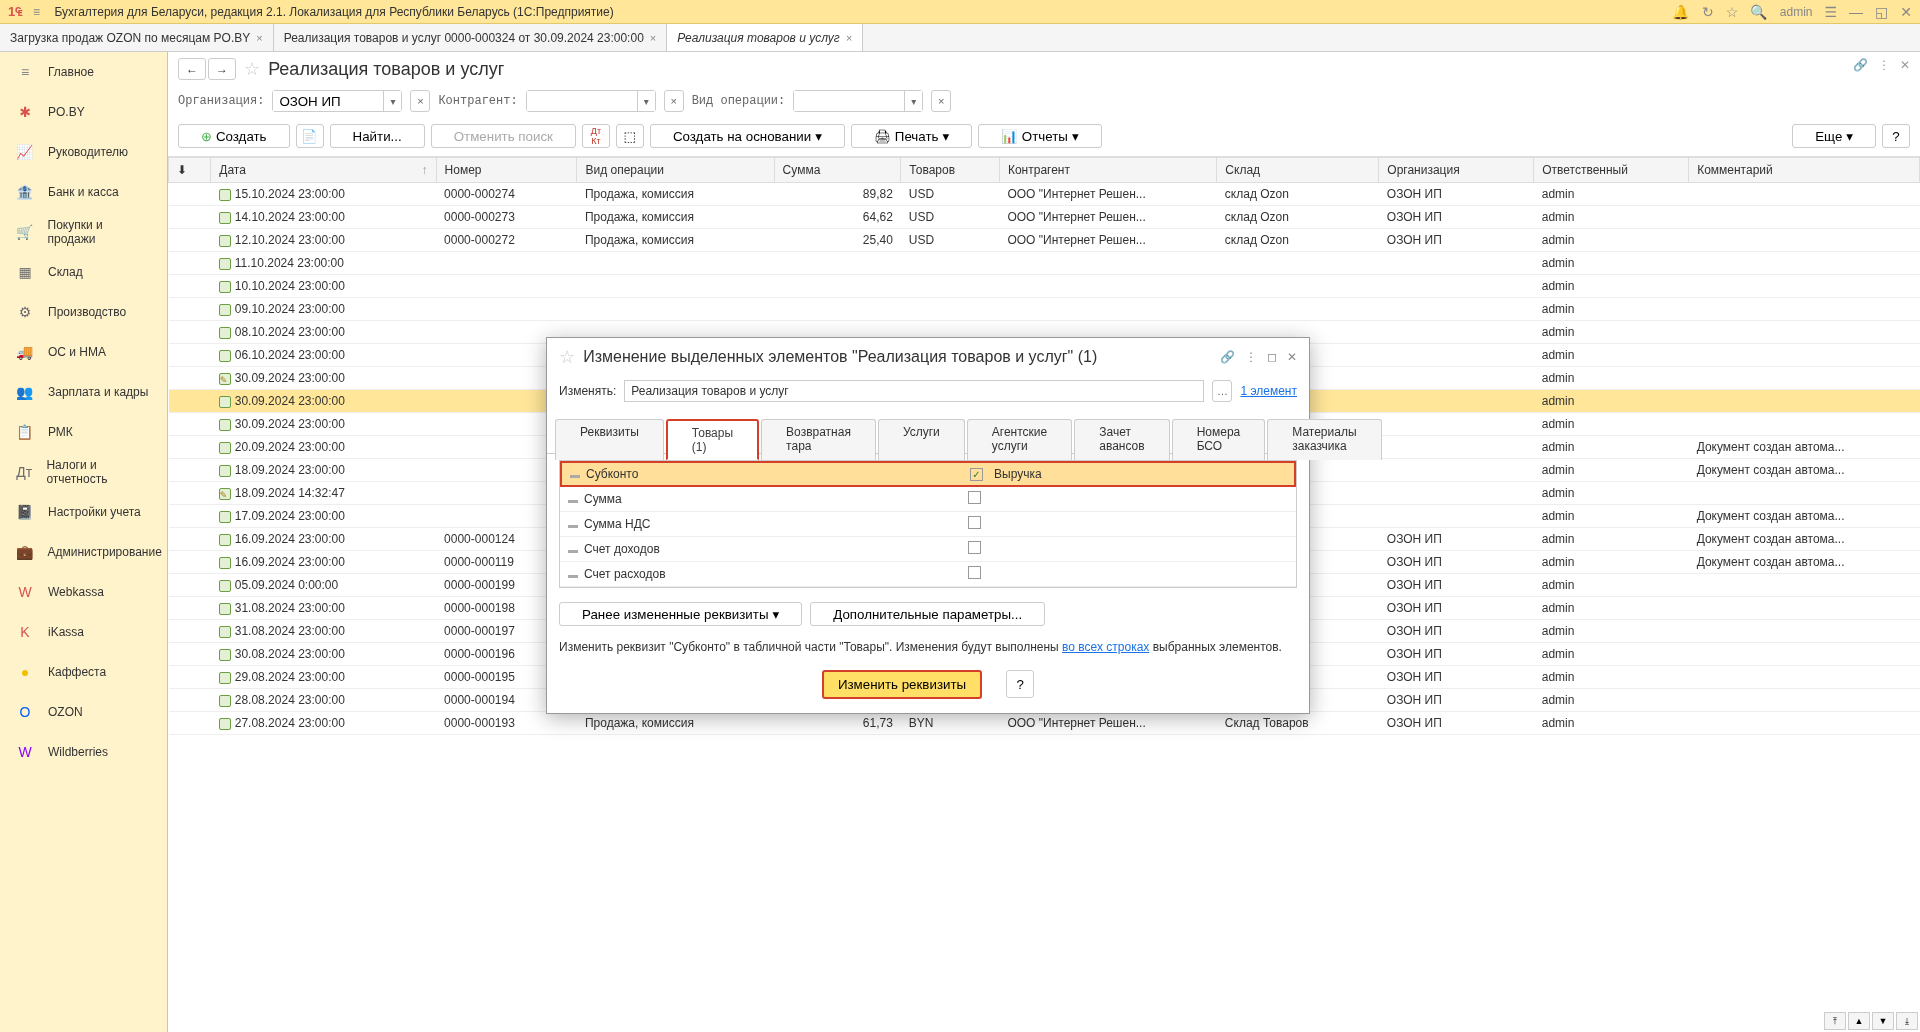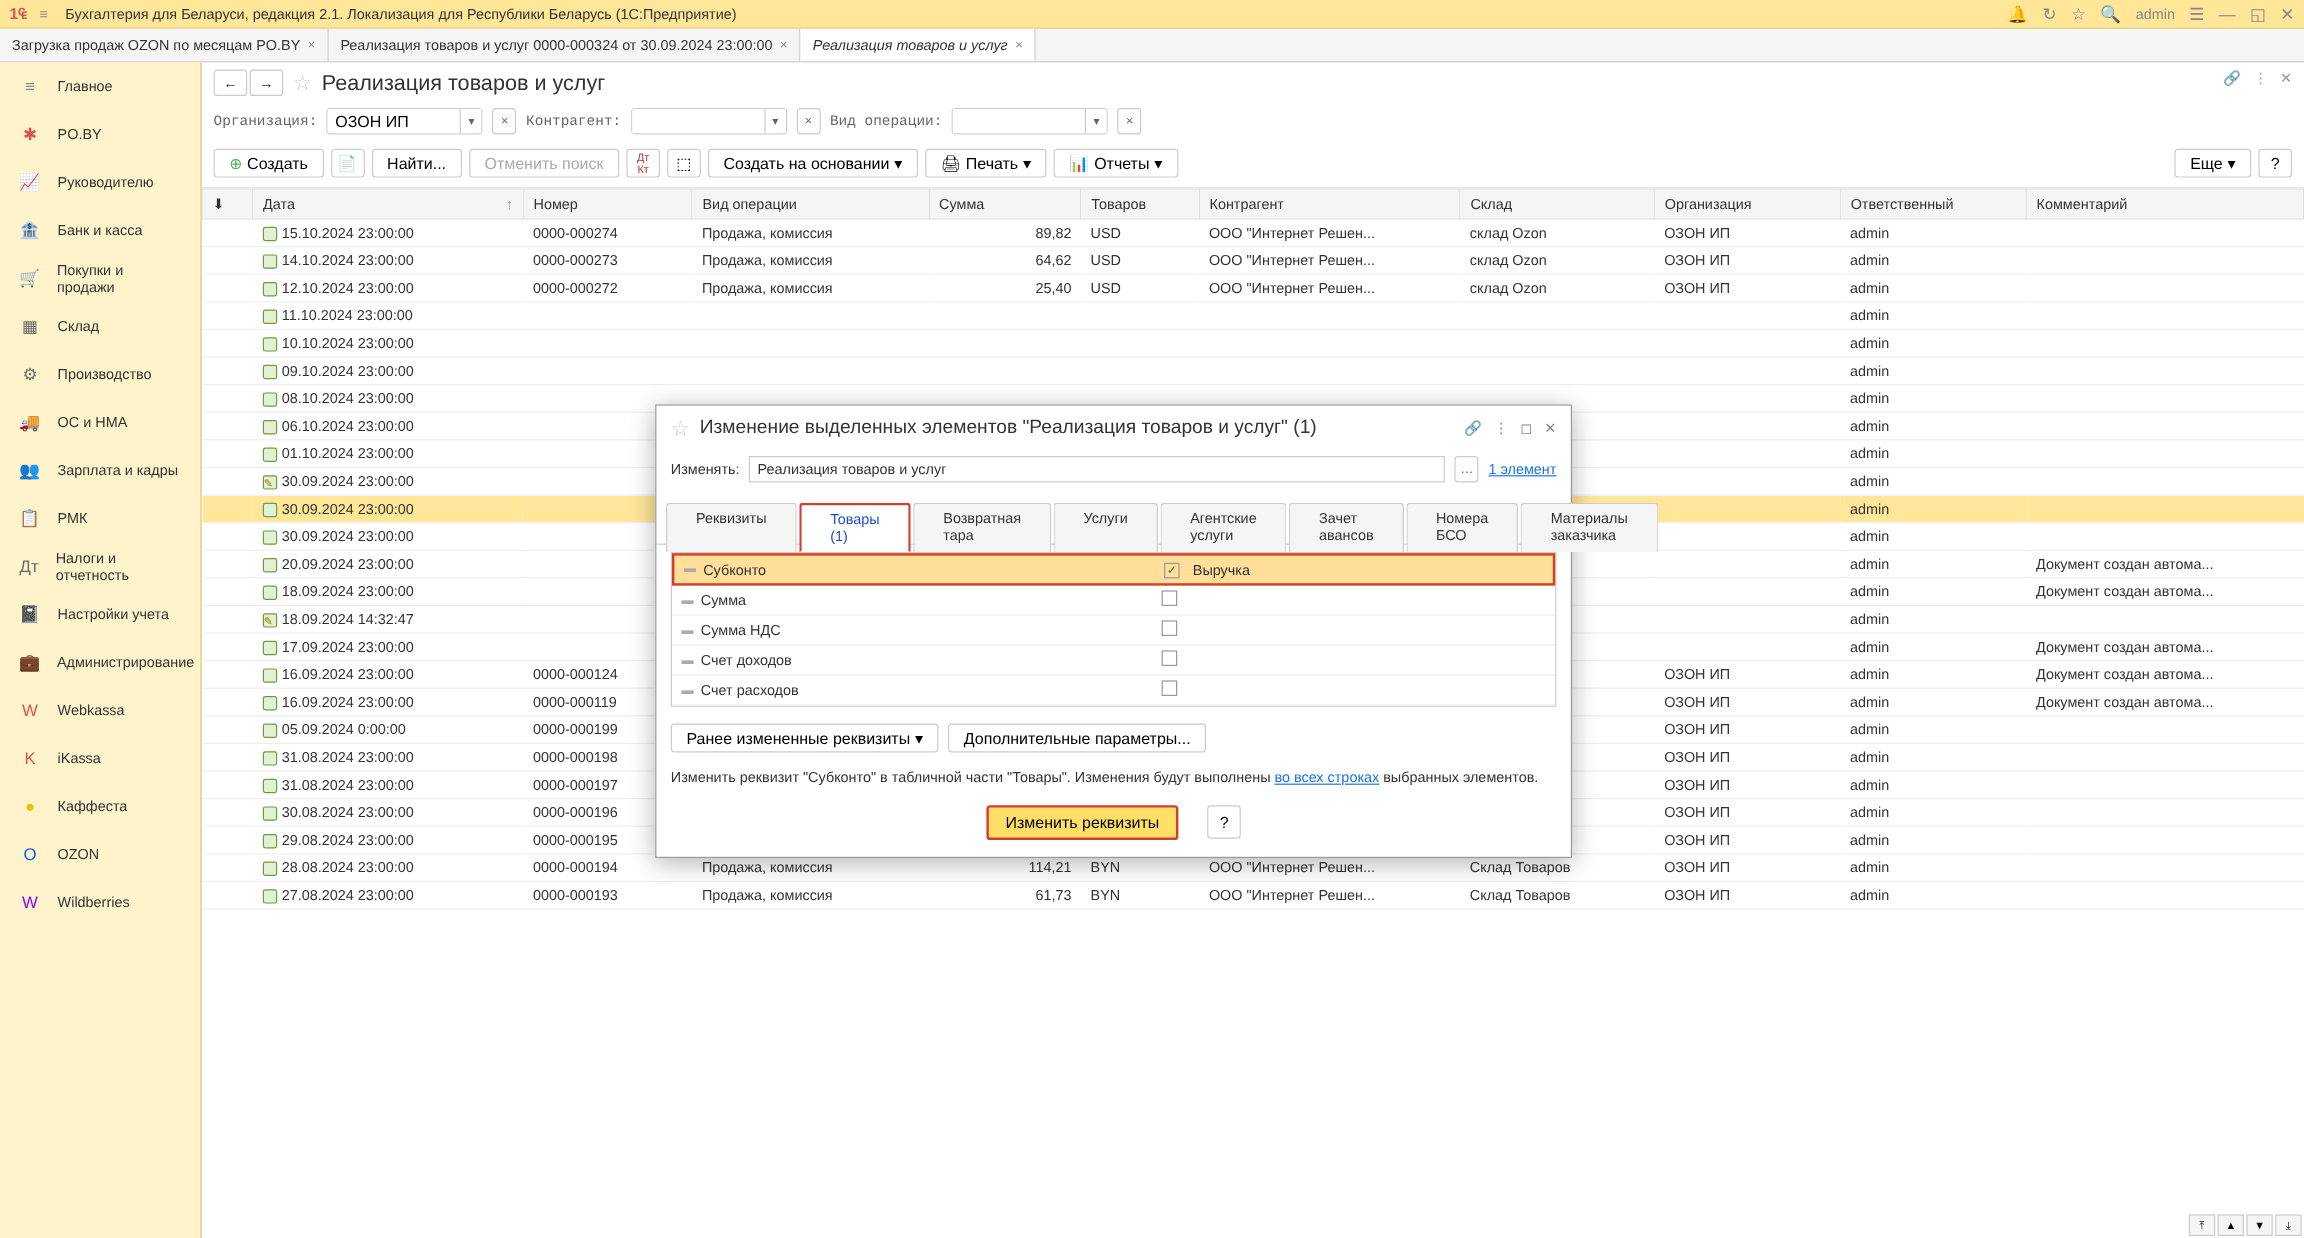--- a/index.html
+++ b/index.html
@@ -34,21 +34,21 @@
 .page-title { font-size: 18px; }
 
 .filter-row { display: flex; align-items: center; padding: 4px 10px 8px; gap: 8px; flex-wrap: wrap; }
 .filter-label { color: #666; font-family: Liberation Mono, monospace; }
 .filter-input { display: inline-flex; align-items: center; border: 1px solid #ccc; border-radius: 3px; height: 22px; }
 .filter-input input { border: none; padding: 0 6px; height: 20px; outline: none; width: 110px; }
 .drop-btn, .x-btn { width: 18px; height: 20px; border: none; border-left: 1px solid #ccc; background: #fff; cursor: pointer; font-size: 10px; color: #666; }
 .x-btn-standalone { width:20px; height:22px; border:1px solid #ccc; border-radius:3px; background:#fff; cursor:pointer; font-size:11px; color:#666; }
 
 .toolbar { display: flex; align-items: center; padding: 4px 10px 8px; gap: 6px; border-bottom: 1px solid #ddd; }
-.btn { padding: 3px 12px; border: 1px solid #ccc; background: #fff; border-radius: 3px; cursor: pointer; display: inline-flex; align-items: center; gap: 4px; height: 24px; }
+.btn { padding: 3px 22px; border: 1px solid #ccc; background: #fff; border-radius: 3px; cursor: pointer; display: inline-flex; align-items: center; gap: 4px; height: 24px; }
 .btn.green-plus::before { content: '⊕'; color: #4caf50; font-size: 13px; }
 .btn-icon { width: 28px; justify-content: center; padding: 3px 0; }
 .btn.disabled { color: #aaa; }
 .spacer { flex: 1; }
 
 
 .table-wrap { flex: 1; overflow: auto; position: relative; }
 table.data { width: 100%; border-collapse: collapse; font-size: 12px; }
 table.data th { background: #f5f5f5; text-align: left; padding: 5px 8px; border: 1px solid #ddd; font-weight: normal; color: #333; position: sticky; top: 0; }
 table.data td { padding: 4px 8px; border-bottom: 1px solid #eee; white-space: nowrap; overflow: hidden; text-overflow: ellipsis; }
@@ -61,21 +61,21 @@
 .modal { position: absolute; left: 378px; top: 180px; width: 764px; background: #fff; border: 1px solid #999; box-shadow: 0 4px 20px rgba(0,0,0,0.3); }
 .modal-header { display: flex; align-items: center; padding: 8px 12px; gap: 8px; }
 .modal-title { font-size: 16px; flex: 1; }
 .modal-icons { display: flex; gap: 10px; color: #888; }
 .modal-icons span { cursor: pointer; }
 .modal-row { display: flex; align-items: center; padding: 4px 12px 10px; gap: 8px; }
 .modal-input { flex: 1; border: 1px solid #ccc; height: 22px; padding: 0 6px; display: flex; align-items: center; }
 .link { color: #1a73e8; text-decoration: underline; cursor: pointer; }
 .modal-tabs { display: flex; padding: 0 8px; border-bottom: 1px solid #ccc; gap: 2px; }
 .m-tab { padding: 5px 24px; border: 1px solid #ccc; border-bottom: none; border-radius: 3px 3px 0 0; cursor: pointer; position: relative; top: 7px; background: #f5f5f5; }
-.m-tab.active { background: #fff; border: 2px solid #d43f2a; border-bottom: 1px solid #fff; color: #1d4ed8; }
+.m-tab.active { background: #fff; border: 2px solid #d43f2a; border-bottom: 1px solid #fff; color: #404040; }
 .modal-grid { margin: 6px 12px; border: 1px solid #ccc; }
 .mg-head { display: flex; background: #f5f5f5; border-bottom: 1px solid #ccc; }
 .mg-head > div { padding: 5px 8px; border-right: 1px solid #ccc; }
 .mg-col1 { width: 400px; }
 .mg-col2 { width: 24px; text-align: center; }
 .mg-col3 { flex: 1; }
 .mg-row { display: flex; border-bottom: 1px solid #eee; align-items: center; }
 .mg-row > div { padding: 4px 8px; }
 .mg-row .mg-col1 { display: flex; align-items: center; gap: 6px; }
 .mg-row.selected { background: #ffdf99; border: 2px solid #d43f2a; }
@@ -367,33 +367,20 @@
               <td></td>
     <td></td>
               <td></td>
               <td></td>
     <td>admin</td>
               <td></td>
             </tr>
             <tr>
     <td></td>
     <td><span class="doc-icon"></span>06.10.2024 23:00:00</td>
-    <td></td>
-              <td></td>
-    <td class="num"></td>
-              <td></td>
-    <td></td>
-              <td></td>
-              <td></td>
-    <td>admin</td>
-              <td></td>
-            </tr>
-            <tr>
-    <td></td>
-    <td><span class="doc-icon"></span>01.10.2024 23:00:00</td>
     <td></td>
               <td></td>
     <td class="num"></td>
               <td></td>
     <td></td>
               <td></td>
               <td></td>
     <td>admin</td>
               <td></td>
             </tr>

